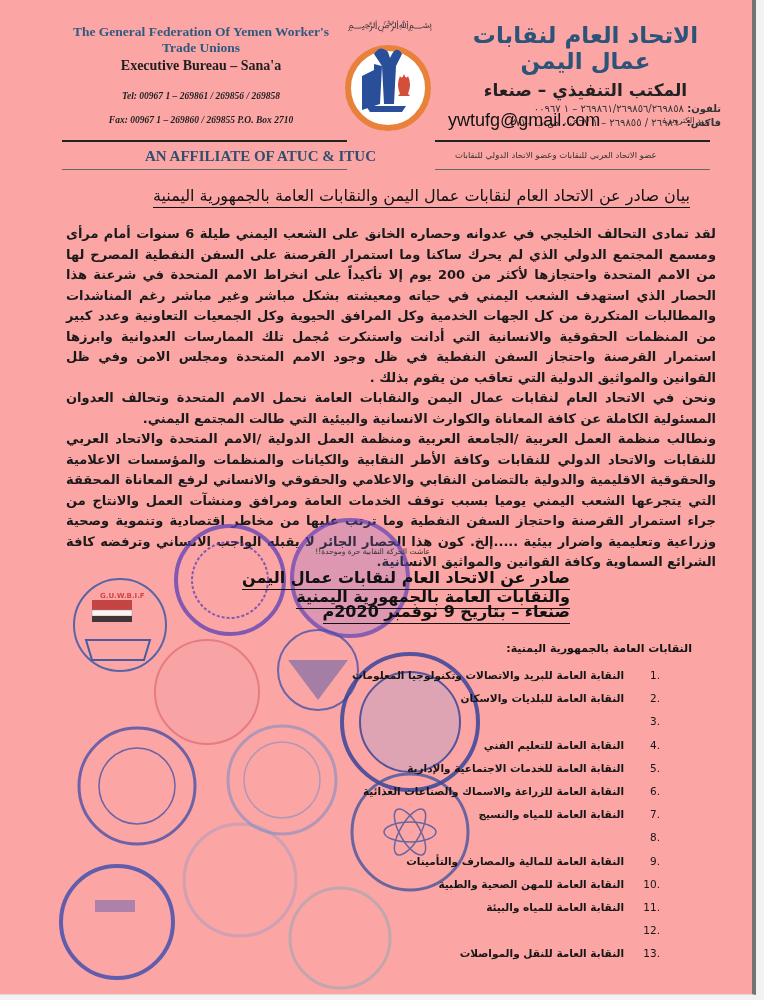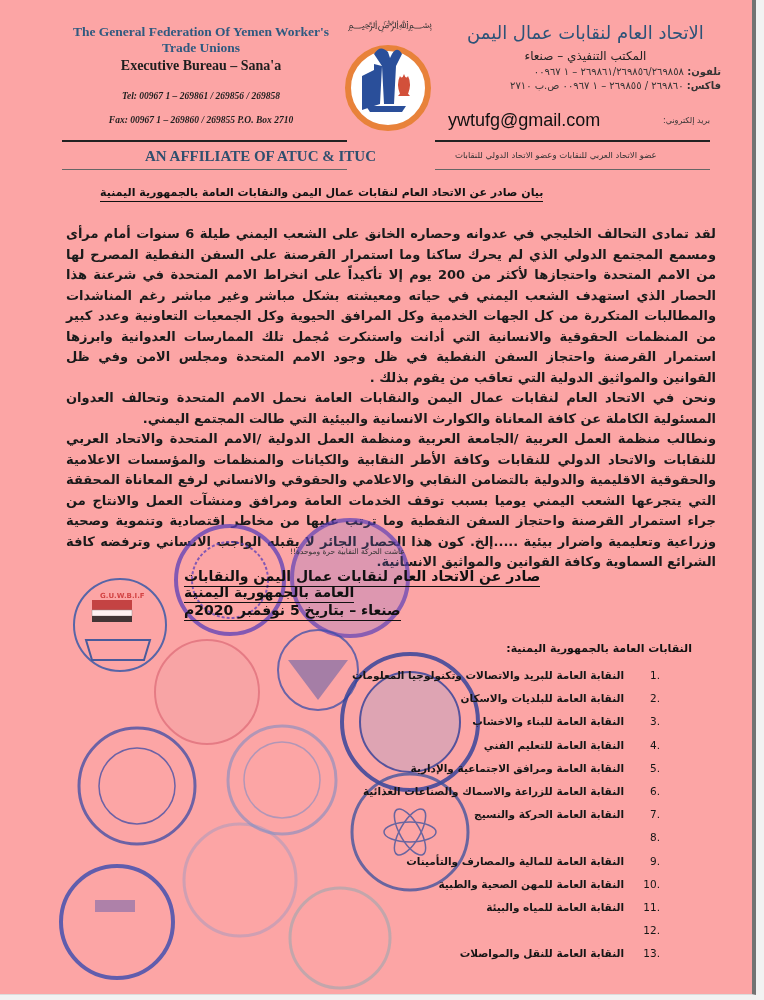--- a/index.html
+++ b/index.html
@@ -23,22 +23,22 @@
   .en-title { color: #2f5a80; font-size: 13.5px; line-height: 16px; }
   .en-sub { color: #1e1e1e; font-size: 14px; margin-top: 2px; }
   .en-tel, .en-fax { color: #1e1e1e; font-size: 9.5px; font-style: italic; }
   .en-tel { margin-top: 17px; }
   .en-fax { margin-top: 14px; }
 
   .ar-head {
     position: absolute; left: 448px; top: 22px; width: 275px;
     direction: rtl; text-align: center; font-family: "DejaVu Sans", sans-serif;
   }
-  .ar-title { color: #2c5378; font-size: 18px; font-weight: normal; letter-spacing: 0.2px; }
-  .ar-sub { color: #222; font-size: 12px; font-weight: normal; margin-top: 6px; }
+  .ar-title { color: #2c5378; font-size: 23px; font-weight: bold; letter-spacing: 0.2px; }
+  .ar-sub { color: #222; font-size: 17px; font-weight: bold; margin-top: 6px; }
   .ar-line { font-size: 10px; color: #333; text-align: right; margin-top: 3px; padding-right: 2px; direction: rtl; }
   .ar-line .lbl { font-weight: bold; }
   .email-row {
     position: absolute; left: 448px; top: 110px; width: 262px;
     display: flex; justify-content: space-between; align-items: center;
   }
   .email { font-family: Liberation Sans, sans-serif; font-size: 18px; color: #111; }
   .email-lbl { font-size: 8px; color: #333; direction: rtl; }
 
   .rule { position: absolute; height: 2px; background: #222; }
@@ -49,37 +49,37 @@
   }
   .affil-ar {
     position: absolute; left: 455px; top: 150px; width: 250px; text-align: left;
     font-size: 8.5px; color: #333; direction: rtl;
   }
 
   .logo { position: absolute; left: 340px; top: 14px; width: 100px; height: 125px; }
 
   
   .doc-title {
-    position: absolute; left: 100px; top: 186px; width: 590px; text-align: left;
-    direction: rtl; font-size: 11px; font-weight: bold; color: #111;
+    position: absolute; left: 100px; top: 186px; width: 590px; text-align: right;
+    direction: rtl; font-size: 16px; font-weight: normal; color: #111;
   }
   .doc-title span { border-bottom: 1.5px solid #111; padding-bottom: 2px; }
   .body-text {
     position: absolute; left: 66px; top: 224px; width: 650px;
     direction: rtl; text-align: justify; text-align-last: right;
     font-size: 13px; font-weight: bold; color: #1a1a1a; line-height: 20.5px;
   }
   .body-text p { margin: 0; }
   .slogan {
-    position: absolute; left: 290px; top: 547px; width: 140px; text-align: left;
+    position: absolute; left: 290px; top: 547px; width: 140px; text-align: right;
     direction: rtl; font-size: 7.5px; color: #333;
   }
   .issued, .date-line {
-    position: absolute; left: 184px; width: 400px; text-align: left; direction: rtl;
-    font-size: 14px; font-weight: bold; color: #111;
+    position: absolute; left: 170px; width: 400px; text-align: right; direction: rtl;
+    font-size: 16px; font-weight: bold; color: #111;
   }
   .issued { top: 568px; }
   .date-line { top: 602px; }
   .issued span, .date-line span { border-bottom: 1.5px solid #111; padding-bottom: 2px; }
 
   .list-head {
     position: absolute; left: 420px; top: 642px; width: 272px; text-align: right;
     direction: rtl; font-size: 11px; font-weight: bold; color: #111;
   }
   .union-list {
@@ -191,51 +191,50 @@
       <circle cx="117" cy="922" r="56" fill="none" stroke="#3a4cb0" stroke-width="4"></circle>
       <rect x="95" y="900" width="40" height="12" fill="#3a4cb0" fill-opacity="0.5"></rect>
     </g>
     <g opacity="0.35">
       <circle cx="340" cy="938" r="50" fill="none" stroke="#5aa8b8" stroke-width="3"></circle>
     </g>
   </svg>
 
   <div class="slogan">عاشت الحركة النقابية حرة وموحدة!!</div>
   <div class="issued"><span>صادر عن الاتحاد العام لنقابات عمال اليمن والنقابات العامة بالجمهورية اليمنية</span></div>
-  <div class="date-line"><span>صنعاء – بتاريخ 5 نوفمبر 2020م</span></div>
+  <div class="date-line"><span>صنعاء – بتاريخ 9 نوفمبر 2020م</span></div>
 
   <div class="list-head">النقابات العامة بالجمهورية اليمنية:</div>
   <ul class="union-list">
     <li>
         <span class="num">1.</span>
         <span>النقابة العامة للبريد والاتصالات وتكنولوجيا المعلومات</span>
       </li>
     <li>
         <span class="num">2.</span>
         <span>النقابة العامة للبلديات والاسكان</span>
       </li>
     <li>
         <span class="num">3.</span>
-        <span>النقابة العامة للبناء والاخشاب</span>
       </li>
     <li>
         <span class="num">4.</span>
         <span>النقابة العامة للتعليم الفني</span>
       </li>
     <li>
         <span class="num">5.</span>
-        <span>النقابة العامة ومرافق الاجتماعية والإدارية</span>
+        <span>النقابة العامة للخدمات الاجتماعية والإدارية</span>
       </li>
     <li>
         <span class="num">6.</span>
         <span>النقابة العامة للزراعة والاسماك والصناعات الغذائية</span>
       </li>
     <li>
         <span class="num">7.</span>
-        <span>النقابة العامة الحركة والنسيج</span>
+        <span>النقابة العامة للمياه والنسيج</span>
       </li>
     <li>
         <span class="num">8.</span>
       </li>
     <li>
         <span class="num">9.</span>
         <span>النقابة العامة للمالية والمصارف والتأمينات</span>
       </li>
     <li>
         <span class="num">10.</span>

